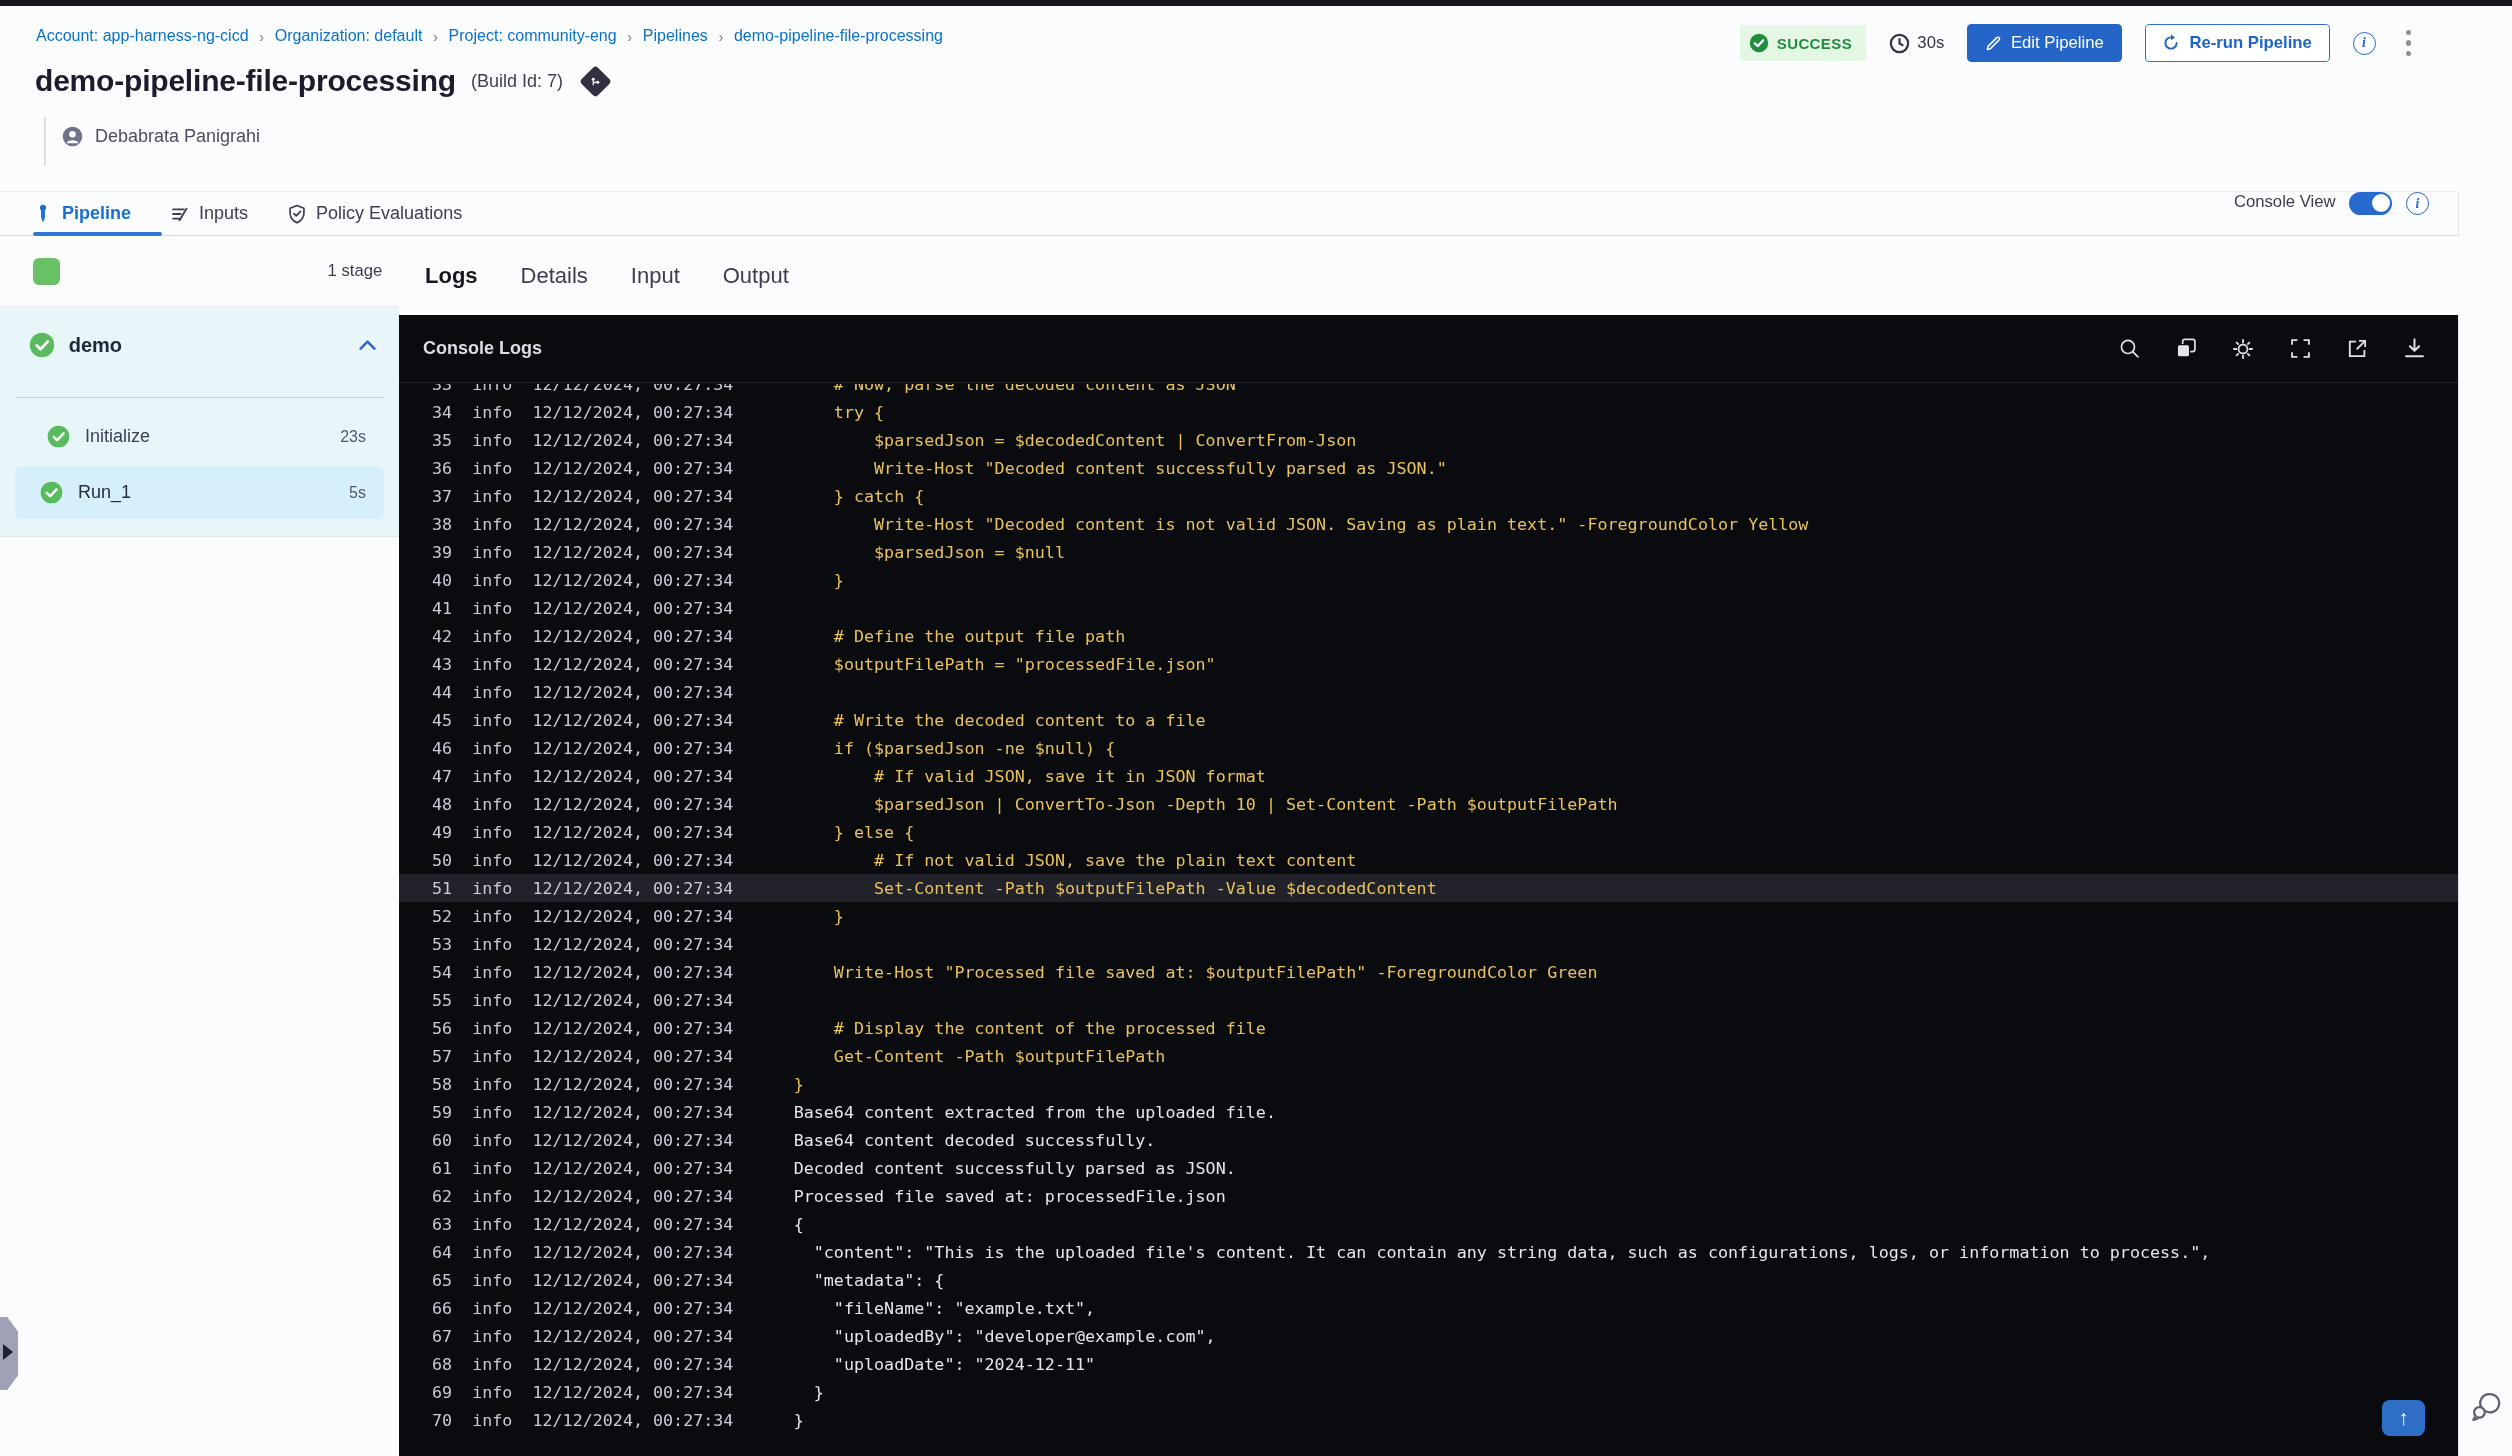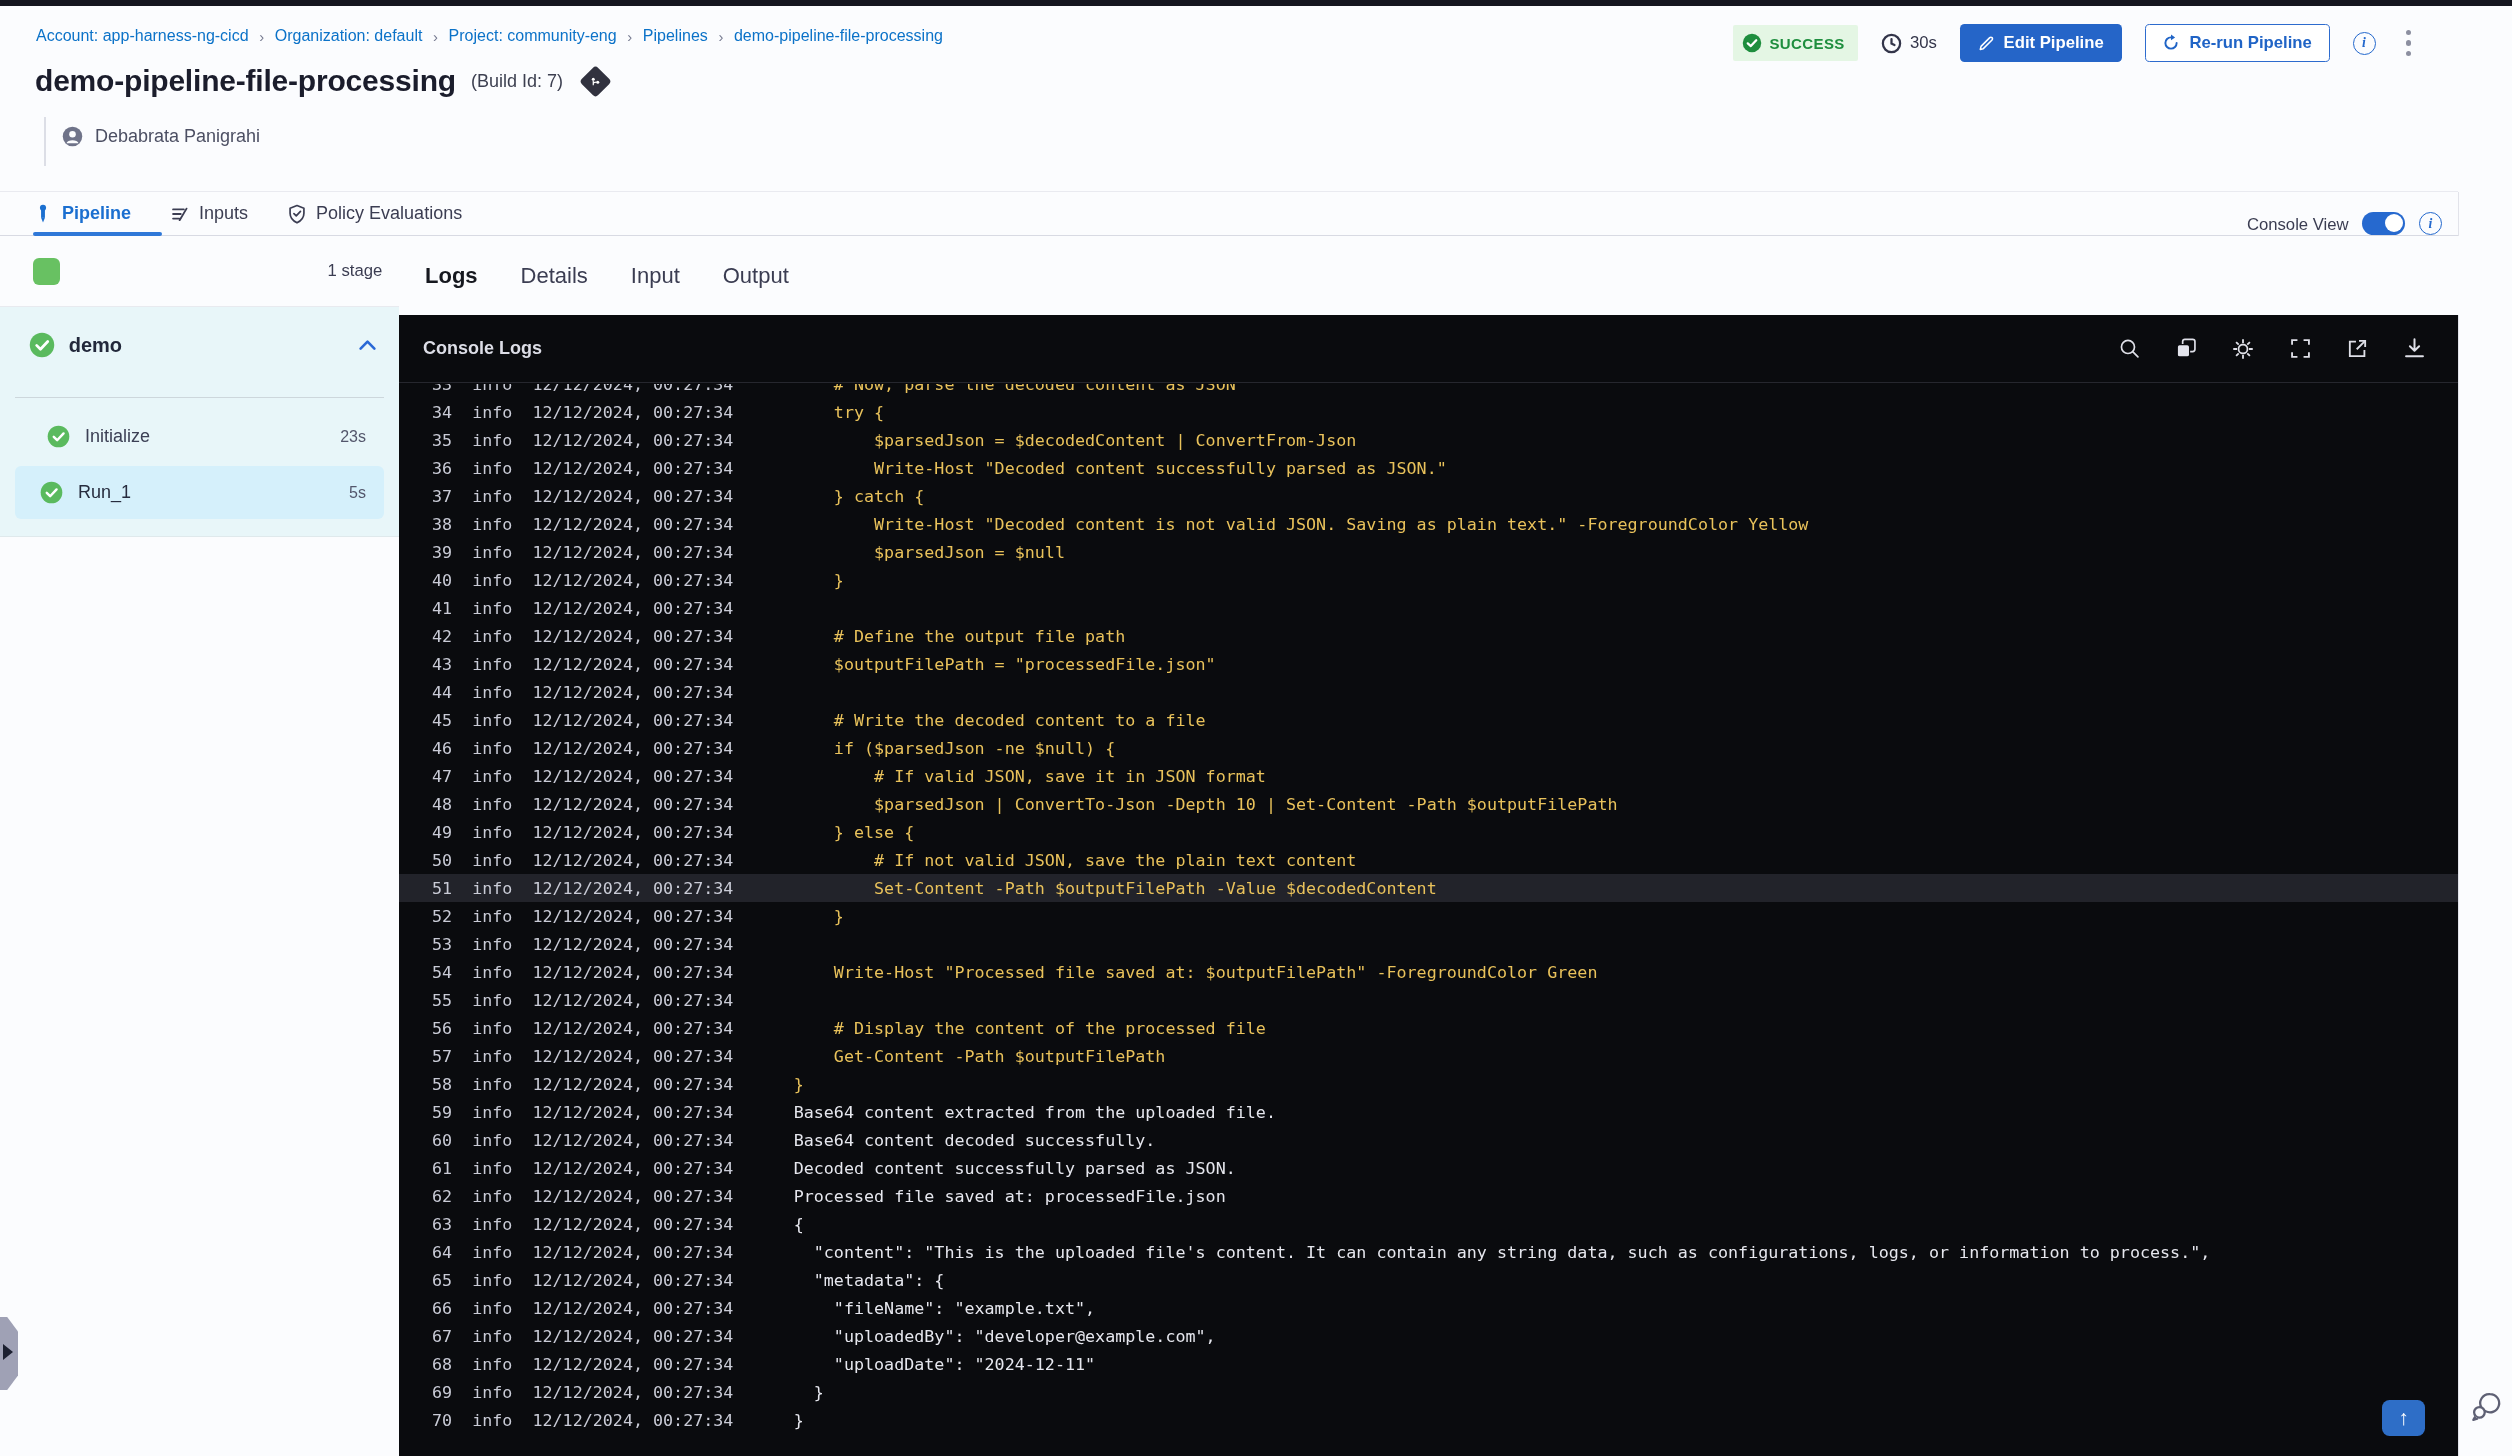--- a/index.html
+++ b/index.html
@@ -24,40 +24,40 @@
   .author-line { position:absolute; left:44px; top:111px; width:1.5px; height:49px; background:#dcdee6; }
   .author-row { position:absolute; left:62px; top:120px; display:flex; align-items:center; gap:12px; }
   .author-name { font-size:18px; color:#4c4f63; }
 
   .header-right { position:absolute; right:93px; top:18px; display:flex; align-items:center; gap:23px; }
   .status-badge { display:flex; align-items:center; gap:7.6px; background:#e4f6e4;
                   border-radius:2px; padding:7.6px 13.7px 7.6px 9px; }
   .status-badge .txt { color:#1e8e3e; font-weight:700; font-size:15px; letter-spacing:0.4px; }
   .duration { display:flex; align-items:center; gap:7.6px; font-size:16.7px; color:#33354a; }
   .btn-primary { display:flex; align-items:center; gap:9px; background:#2565c8; color:#fff;
-                 font-size:16.7px; font-weight:700; border:none; border-radius:4.6px;
+                 font-size:16.7px; font-weight:400; border:none; border-radius:4.6px;
                  padding:9px 18px; cursor:pointer; }
   .btn-outline { display:flex; align-items:center; gap:9px; background:#fff; color:#2064c6;
                  font-size:16.7px; font-weight:600; border:1.5px solid #2d6bce; border-radius:4.6px;
                  padding:7.6px 16.7px; cursor:pointer; }
   .info-circle { width:23px; height:23px; border-radius:50%; border:1.5px solid #2368cd; color:#2368cd;
                  font-size:13.7px; font-weight:700; display:flex; align-items:center; justify-content:center;
                  font-family:"Liberation Serif", serif; font-style:italic; cursor:pointer; }
   .kebab { display:flex; flex-direction:column; gap:5.3px; padding:4.6px 7.6px; cursor:pointer; }
   .kebab i { width:5.3px; height:5.3px; border-radius:50%; background:#8c8fa0; }
 
   
   .tabbar { position:absolute; left:0; top:191px; width:2458px; height:45px; background:#fbfcfe;
             border-top:0.8px solid #e9eaf0; border-bottom:0.8px solid #d8dae3; }
   .tabbar-tabs { position:absolute; left:33px; top:0; height:100%; display:flex; align-items:center; gap:39px; }
   .tb-tab { display:flex; align-items:center; gap:9px; font-size:18px; color:#3b3d52; cursor:pointer; height:100%; }
   .tb-tab.active { color:#1b6fd0; font-weight:600; }
   .tb-underline { position:absolute; left:33px; bottom:-0.8px; width:129px; height:3.8px;
                   background:#2f78d8; border-radius:2.3px; }
-  .console-view { position:absolute; right:16px; top:0; height:100%; display:flex; align-items:flex-end; gap:13.7px; }
+  .console-view { position:absolute; right:29px; top:0; height:100%; display:flex; align-items:flex-start; gap:13.7px; }
   .console-view .lbl { font-size:16.7px; color:#3b3d52; }
   .toggle { width:43px; height:23px; border-radius:11.4px; background:#2669cf; position:relative; cursor:pointer; }
   .toggle .knob { position:absolute; right:2.3px; top:2.3px; width:18px; height:18px; border-radius:50%; background:#fff; }
 
   
   .right-strip { position:absolute; right:0; top:192px; width:54px; height:1264px;
                  background:#fbfcfe; border-left:0.8px solid #e2e3ea; }
   .chat-icon { position:absolute; left:6px; bottom:30px; cursor:pointer; }
 
   

